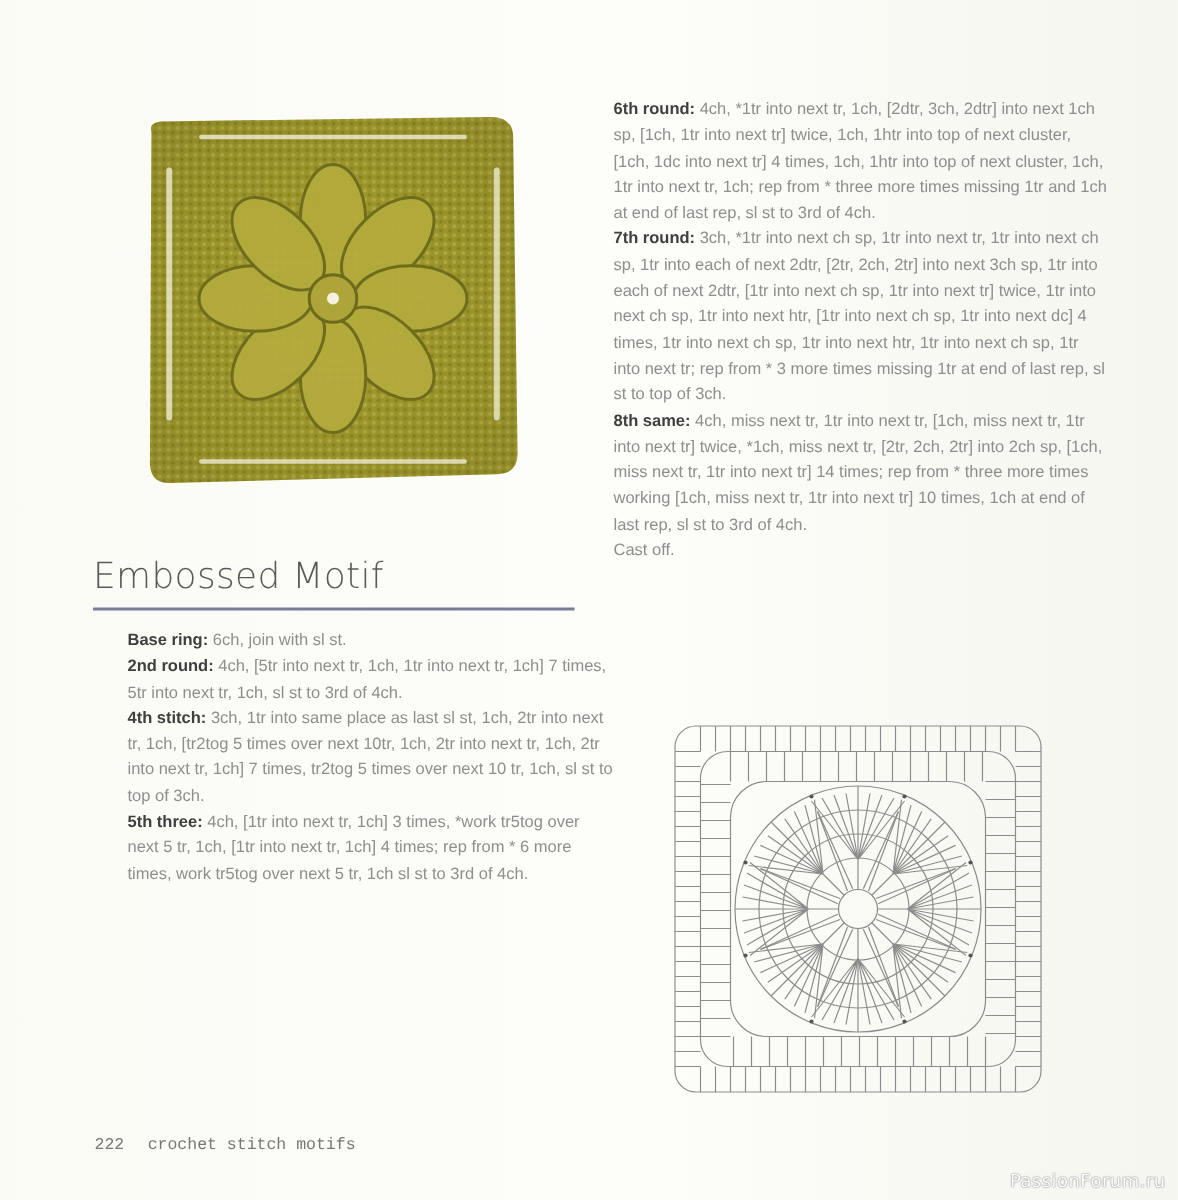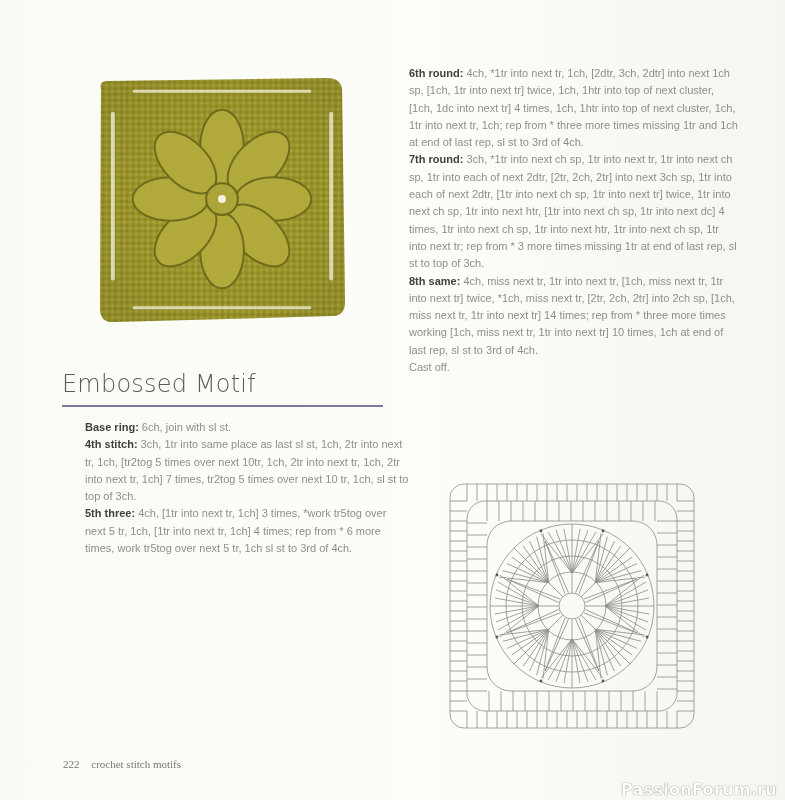--- a/index.html
+++ b/index.html
@@ -39,31 +39,30 @@
       color: #3f3f3f; font-weight: bold;
     }
 
     .chart {
       position: absolute; left: 447px; top: 481px; width: 250px; height: 250px;
     }
     .chart svg { width: 100%; height: 100%; display: block; }
 
     .footer {
       position: absolute; left: 63px; top: 758px;
-      font-family: Liberation Serif, serif; font-size: 11px; color: #777;
+      font-family: Liberation Mono, monospace; font-size: 11px; color: #777;
     }
     .footer .num { margin-right: 9px; }
 
     .watermark {
       position: absolute; right: 8px; top: 780px;
-      font-family: "DejaVu Sans", sans-serif; font-size: 16px;
+      font-family: "DejaVu Sans", sans-serif; font-size: 12px;
       color: #ffffff;
       text-shadow: 0 0 1px #8a8a8a, 0 0 1px #8a8a8a;
       letter-spacing: 0.3px;
-      font-weight: bold;
     }
   </style>
 </head>
 <body>
 
 <div class="page">
 
   <div class="photo">
     <svg viewBox="0 0 260 260">
       <defs>
@@ -102,20 +101,21 @@
         <circle r="4" fill="#f5f3e0"></circle>
       </g>
     </svg>
   </div>
 
   <div class="title">Embossed Motif</div>
   <div class="title-rule"></div>
 
   <div class="col col-left">
     <p class="para"><b>Base ring:</b><span> 6ch, join with sl st.</span></p>
+    <p class="para"><b>2nd round:</b><span> 4ch, [5tr into next tr, 1ch, 1tr into next tr, 1ch] 7 times, 5tr into next tr, 1ch, sl st to 3rd of 4ch.</span></p>
     <p class="para"><b>4th stitch:</b><span> 3ch, 1tr into same place as last sl st, 1ch, 2tr into next tr, 1ch, [tr2tog 5 times over next 10tr, 1ch, 2tr into next tr, 1ch, 2tr into next tr, 1ch] 7 times, tr2tog 5 times over next 10 tr, 1ch, sl st to top of 3ch.</span></p>
     <p class="para"><b>5th three:</b><span> 4ch, [1tr into next tr, 1ch] 3 times, *work tr5tog over next 5 tr, 1ch, [1tr into next tr, 1ch] 4 times; rep from * 6 more times, work tr5tog over next 5 tr, 1ch sl st to 3rd of 4ch.</span></p>
   </div>
 
   <div class="col col-right">
     <p class="para"><b>6th round:</b><span> 4ch, *1tr into next tr, 1ch, [2dtr, 3ch, 2dtr] into next 1ch sp, [1ch, 1tr into next tr] twice, 1ch, 1htr into top of next cluster, [1ch, 1dc into next tr] 4 times, 1ch, 1htr into top of next cluster, 1ch, 1tr into next tr, 1ch; rep from * three more times missing 1tr and 1ch at end of last rep, sl st to 3rd of 4ch.</span></p>
     <p class="para"><b>7th round:</b><span> 3ch, *1tr into next ch sp, 1tr into next tr, 1tr into next ch sp, 1tr into each of next 2dtr, [2tr, 2ch, 2tr] into next 3ch sp, 1tr into each of next 2dtr, [1tr into next ch sp, 1tr into next tr] twice, 1tr into next ch sp, 1tr into next htr, [1tr into next ch sp, 1tr into next dc] 4 times, 1tr into next ch sp, 1tr into next htr, 1tr into next ch sp, 1tr into next tr; rep from * 3 more times missing 1tr at end of last rep, sl st to top of 3ch.</span></p>
     <p class="para"><b>8th same:</b><span> 4ch, miss next tr, 1tr into next tr, [1ch, miss next tr, 1tr into next tr] twice, *1ch, miss next tr, [2tr, 2ch, 2tr] into 2ch sp, [1ch, miss next tr, 1tr into next tr] 14 times; rep from * three more times working [1ch, miss next tr, 1tr into next tr] 10 times, 1ch at end of last rep, sl st to 3rd of 4ch.</span></p>
     <p class="para"><span>Cast off.</span></p>
   </div>

